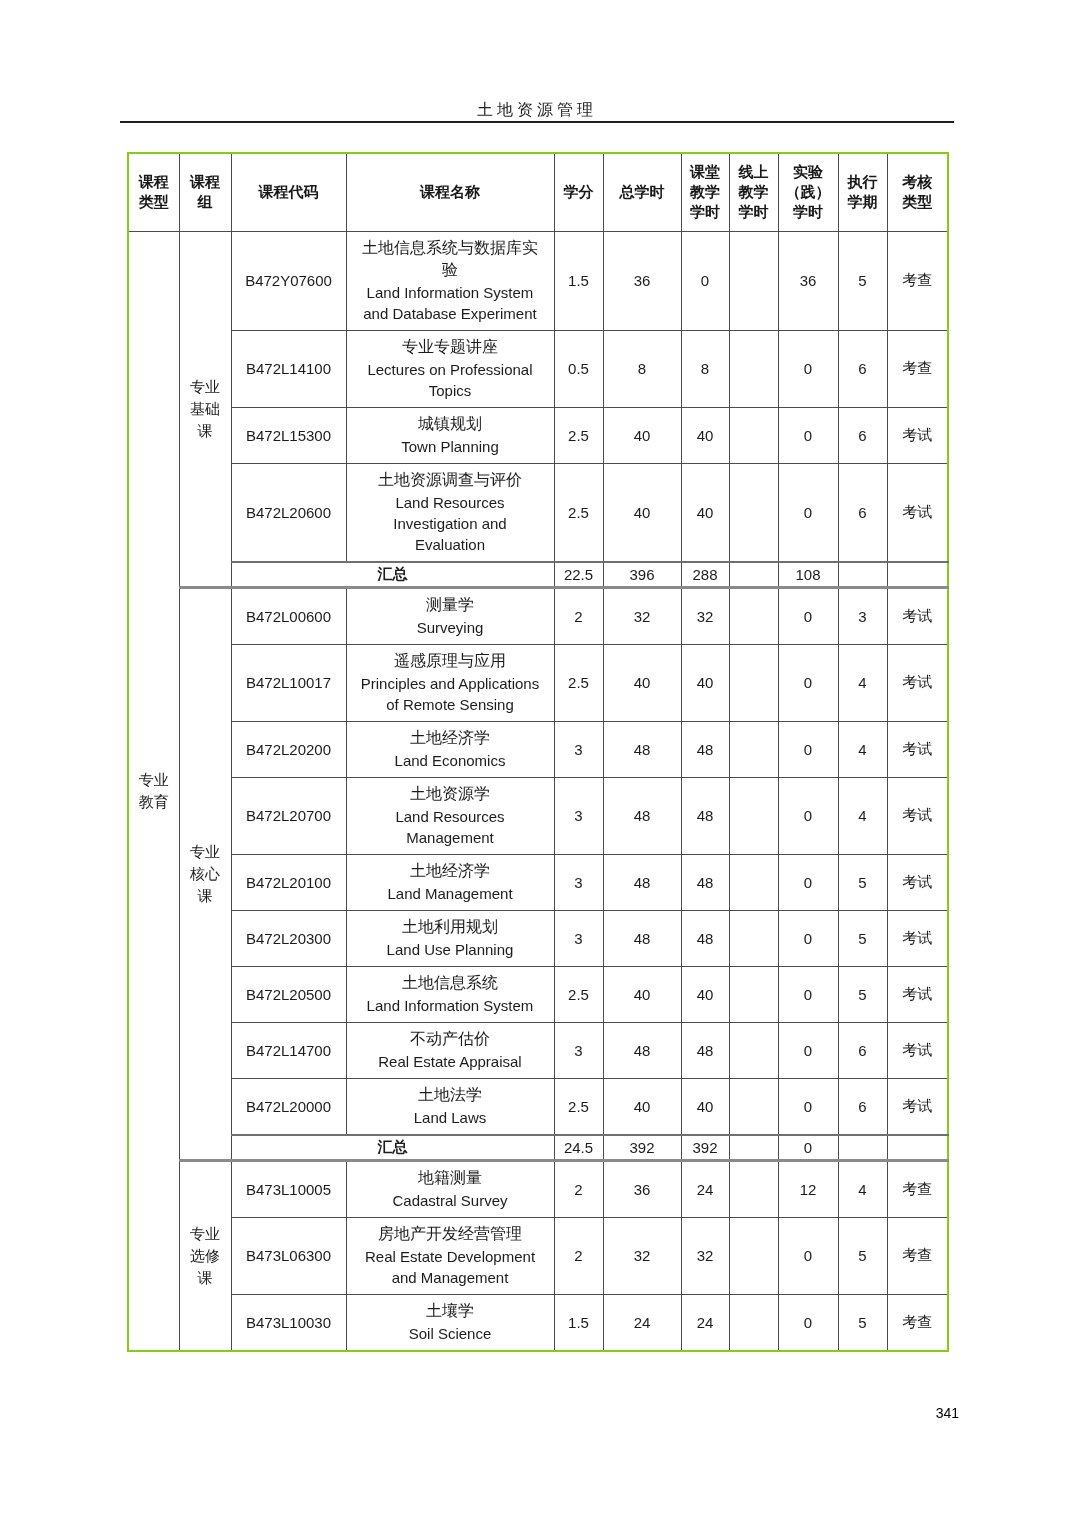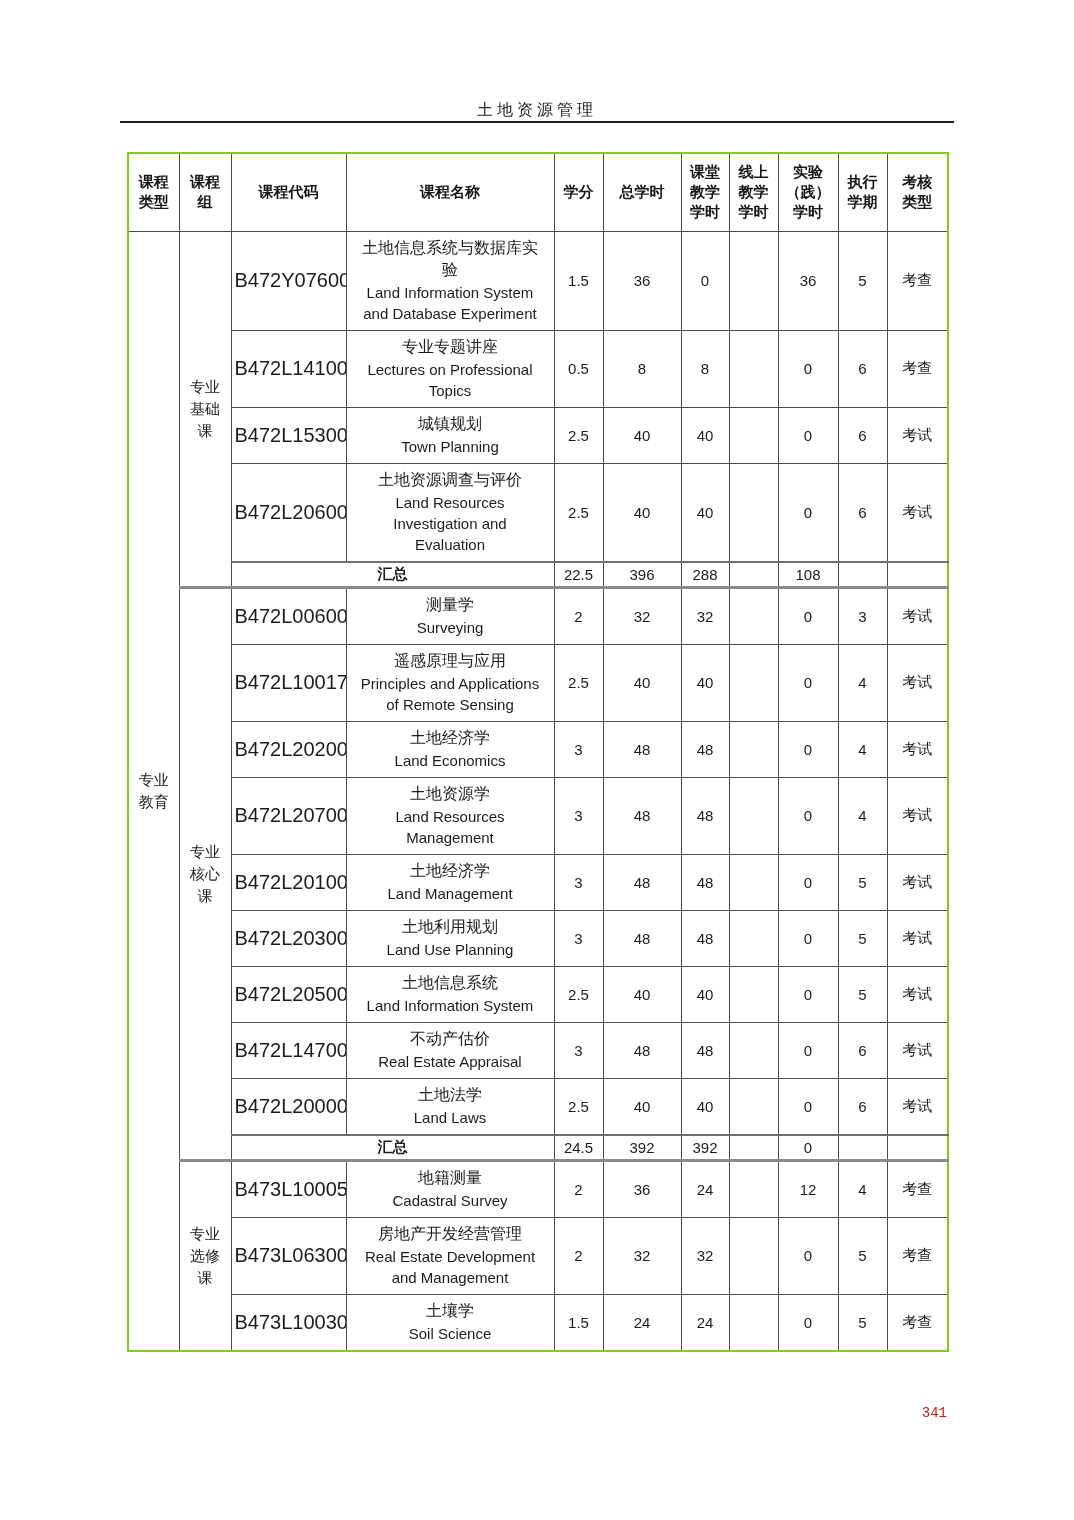--- a/index.html
+++ b/index.html
@@ -52,21 +52,21 @@
     color: #181818;
   }
   td { padding: 7px 3px; font-size: 15px; line-height: 19px; }
   td.cn-cell {
     font-family: "Liberation Serif", serif;
     font-size: 15px;
     line-height: 22px;
     word-break: break-all;
     padding: 5px 9px;
   }
-  td.code-cell { font-family: "Liberation Sans", sans-serif; font-size: 20px; }
+  td.code-cell { font-family: "Liberation Sans", sans-serif; font-size: 15px; }
   td.name-cell { padding: 6px 10px; }
   .name-cn {
     font-family: Liberation Mono, monospace;
     font-size: 16px;
     line-height: 22px;
     word-break: break-all;
   }
   .name-en {
     font-family: "Liberation Sans", sans-serif;
     font-size: 15px;
@@ -82,25 +82,25 @@
   }
   td.summary-label {
     font-family: "Liberation Serif", serif;
     font-weight: bold;
     font-size: 15px;
   }
   tr.group-start td { border-top: 3px solid #8a8a8a; }
   .page-number {
     position: absolute;
     top: 1405px;
-    left: 0; width: 947px;
+    left: 12px; width: 947px;
     text-align: right;
-    font-family: Liberation Mono, monospace;
+    font-family: Liberation Sans, sans-serif;
     font-size: 14px;
-    color: #b91c1c;
+    color: #000000;
   }
 </style>
 </head>
 <body>
 
 <div class="page-title">土地资源管理</div>
 <div class="header-rule"></div>
 
 <div class="table-wrap">
   <table class="curriculum">

